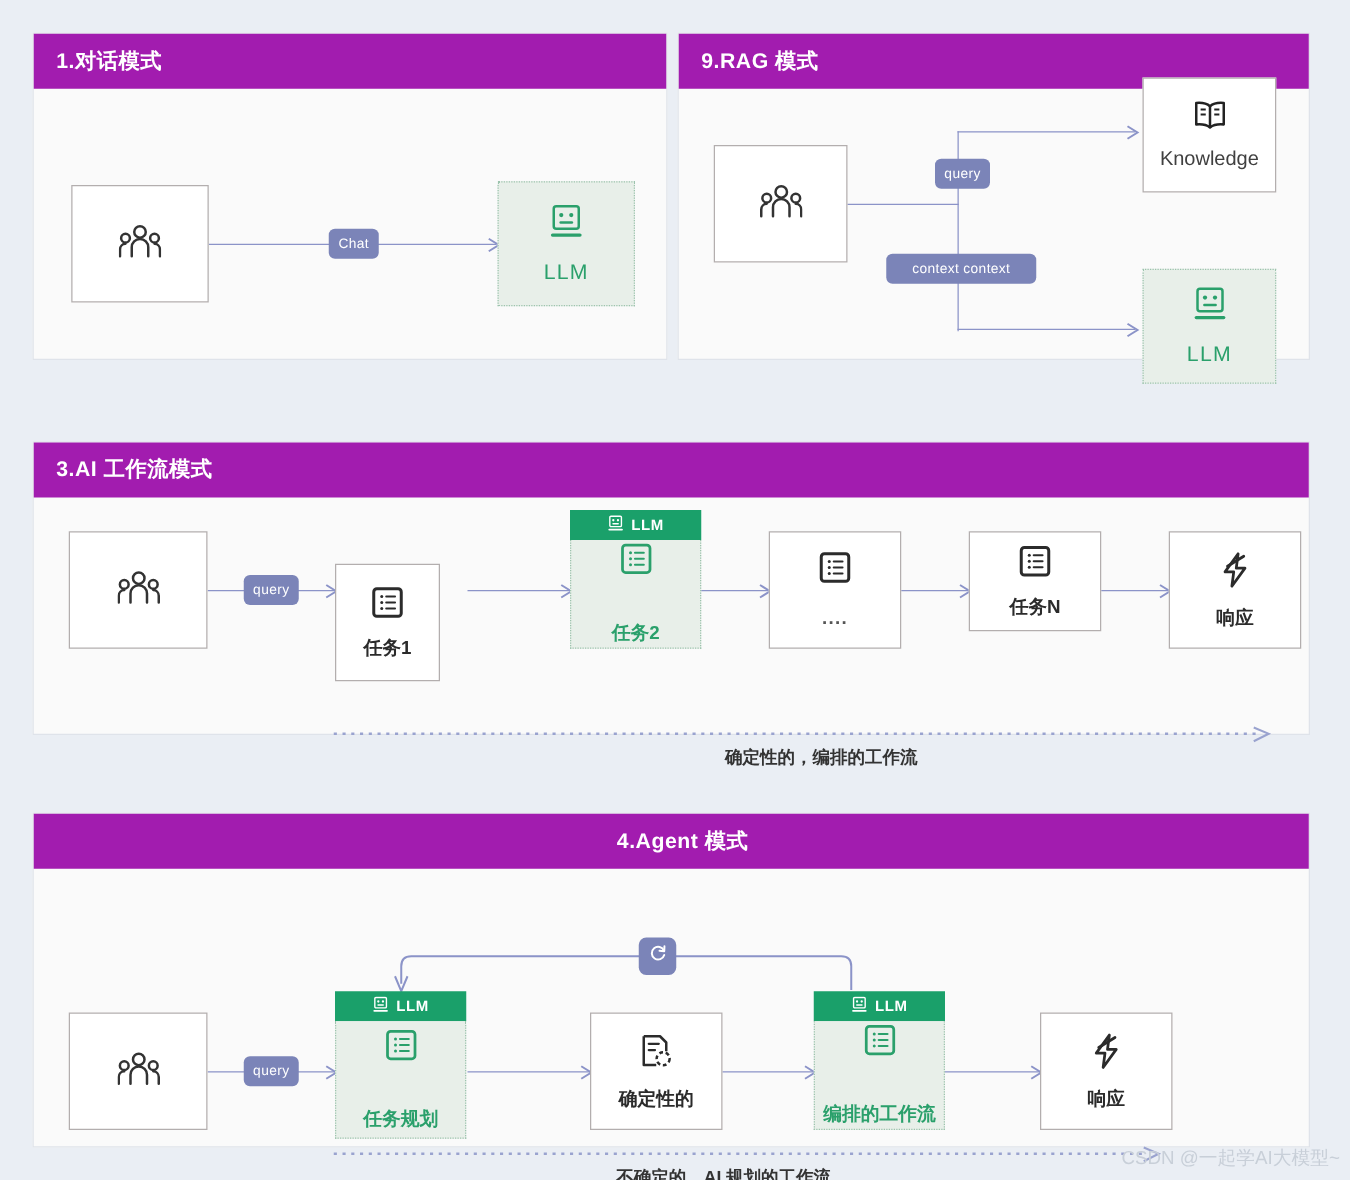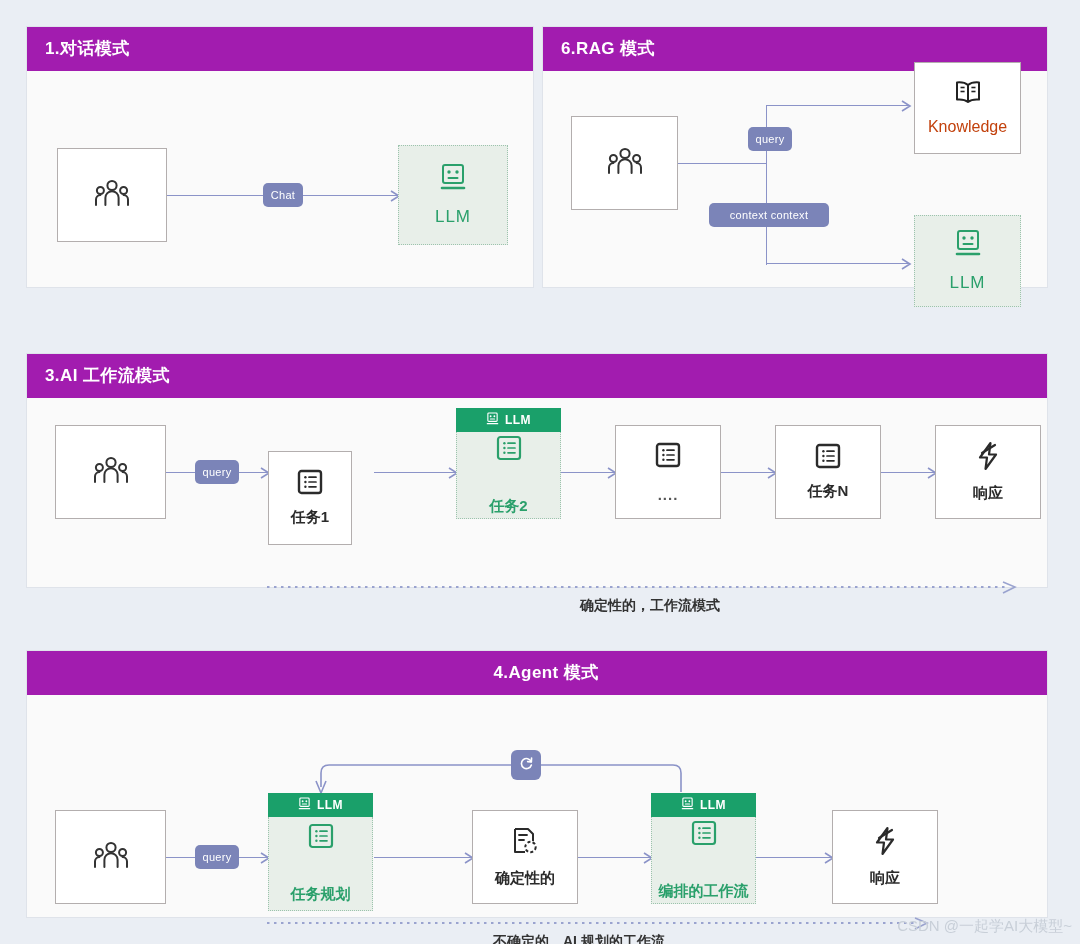--- a/index.html
+++ b/index.html
@@ -33,21 +33,21 @@
     background:#ffffff;border:1px solid #b3aeae;
   }
   .node-llm{
     background:#e8efe9;border:1px dotted #9cc3ad;
   }
   .node-label{
     font-size:15px;font-weight:bold;color:#2b2b2b;margin-top:9px;
   }
   .node-llm .node-label{color:#2aa06b;font-weight:bold;margin-top:32px;}
   .node-label-lg{font-size:17px;font-weight:normal;color:#2aa06b;margin-top:10px;letter-spacing:1px;}
-  .node-label-kn{font-size:16px;font-weight:normal;color:#c2410c;margin-top:8px;}
+  .node-label-kn{font-size:16px;font-weight:normal;color:#404040;margin-top:8px;}
   .dots{font-size:15px;font-weight:bold;color:#555;margin-top:14px;letter-spacing:1px;}
 
   
   .llm-cap{
     position:absolute;box-sizing:border-box;
     background:#1aa06a;color:#fff;
     display:flex;align-items:center;justify-content:center;
     gap:6px;font-size:12px;font-weight:bold;letter-spacing:.5px;
   }
 
@@ -123,21 +123,21 @@
             <line x1="9.5" y1="15" x2="18.5" y2="15" stroke="#2aa06b" stroke-width="2" stroke-linecap="round"></line>
             <line x1="3" y1="25" x2="25" y2="25" stroke="#2aa06b" stroke-width="2.6" stroke-linecap="round"></line>
           </svg>
         </span>
         <span class="node-label-lg">LLM</span>
       </div>
     </div>
   </div>
 
   <div class="panel" style="left:542px;top:26px;width:506px;height:262px;">
-    <div class="panel-head">6.RAG 模式</div>
+    <div class="panel-head">9.RAG 模式</div>
     <div class="panel-body" style="height:217px;">
 
       <div class="ln lnh" style="left:134px;top:92px;width:90px;"></div>
 
       <div class="ln lnv" style="left:223px;top:34px;height:160px;"></div>
 
       <div class="ln lnh" style="left:223px;top:34px;width:142px;"></div>
       <svg class="conn" style="left:357px;top:27px;" width="14" height="16" viewBox="0 0 14 16">
         <path d="M2 3 L10 8 L2 13" fill="none" stroke="#8b93c8" stroke-width="1.6"></path>
       </svg>
@@ -287,21 +287,21 @@
             <circle cx="8.4" cy="13" r="1.2" fill="#2b2b2b"></circle>
             <circle cx="8.4" cy="17.8" r="1.2" fill="#2b2b2b"></circle>
             <line x1="12" y1="8.2" x2="19" y2="8.2" stroke="#2b2b2b" stroke-width="1.7" stroke-linecap="round"></line>
             <line x1="12" y1="13" x2="19" y2="13" stroke="#2b2b2b" stroke-width="1.7" stroke-linecap="round"></line>
             <line x1="12" y1="17.8" x2="19" y2="17.8" stroke="#2b2b2b" stroke-width="1.7" stroke-linecap="round"></line>
           </svg>
         </span>
         <span class="dots">....</span>
       </div>
 
-      <div class="node node-plain" style="left:748px;top:27px;width:106px;height:94px;">
+      <div class="node node-plain" style="left:748px;top:27px;width:106px;height:80px;">
         <span class="icon">
           <svg width="26" height="26" viewBox="0 0 26 26">
             <rect x="2" y="2" width="22" height="22" rx="2.5" fill="none" stroke="#2b2b2b" stroke-width="2.4"></rect>
             <circle cx="8.4" cy="8.2" r="1.2" fill="#2b2b2b"></circle>
             <circle cx="8.4" cy="13" r="1.2" fill="#2b2b2b"></circle>
             <circle cx="8.4" cy="17.8" r="1.2" fill="#2b2b2b"></circle>
             <line x1="12" y1="8.2" x2="19" y2="8.2" stroke="#2b2b2b" stroke-width="1.7" stroke-linecap="round"></line>
             <line x1="12" y1="13" x2="19" y2="13" stroke="#2b2b2b" stroke-width="1.7" stroke-linecap="round"></line>
             <line x1="12" y1="17.8" x2="19" y2="17.8" stroke="#2b2b2b" stroke-width="1.7" stroke-linecap="round"></line>
           </svg>
@@ -316,21 +316,21 @@
             <line x1="20" y1="4" x2="7" y2="12" stroke="#2b2b2b" stroke-width="2.2" stroke-linecap="round"></line>
           </svg>
         </span>
         <span class="node-label">响应</span>
       </div>
 
       <svg class="conn" style="left:240px;top:183px;" width="756" height="18" viewBox="0 0 756 18">
         <line x1="0" y1="6" x2="738" y2="6" stroke="#9aa3cf" stroke-width="2" stroke-dasharray="2.5 4.5"></line>
         <path d="M736 1 L748 6 L736 12" fill="none" stroke="#9aa3cf" stroke-width="1.6"></path>
       </svg>
-      <div class="caption" style="left:553px;top:199px;">确定性的，工作流模式</div>
+      <div class="caption" style="left:553px;top:199px;">确定性的，编排的工作流</div>
     </div>
   </div>
 
   <div class="panel" style="left:26px;top:650px;width:1022px;height:268px;text-align:center;">
     <div class="panel-head">4.Agent 模式</div>
     <div class="panel-body" style="height:223px;">
 
       <svg class="conn" style="left:0px;top:0px;" width="1020" height="223" viewBox="0 0 1020 223">
         <path d="M654 97 L654 78 Q654 70 646 70 L302 70 Q294 70 294 78 L294 92" fill="none" stroke="#8b93c8" stroke-width="1.6"></path>
         <path d="M289 86 L294 98 L299 86" fill="none" stroke="#8b93c8" stroke-width="1.6"></path>

